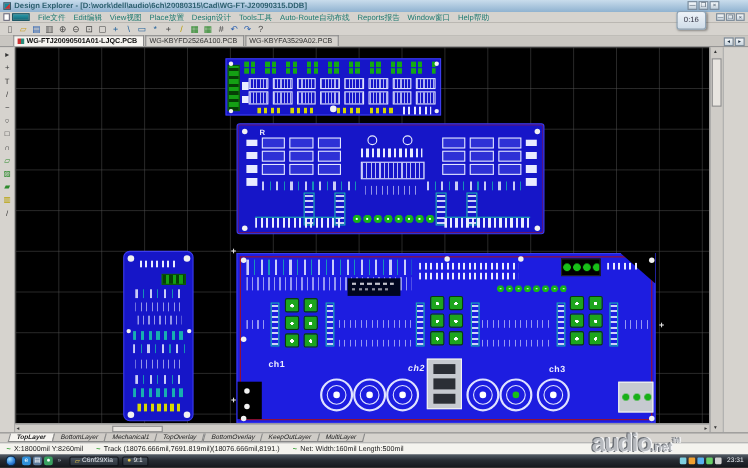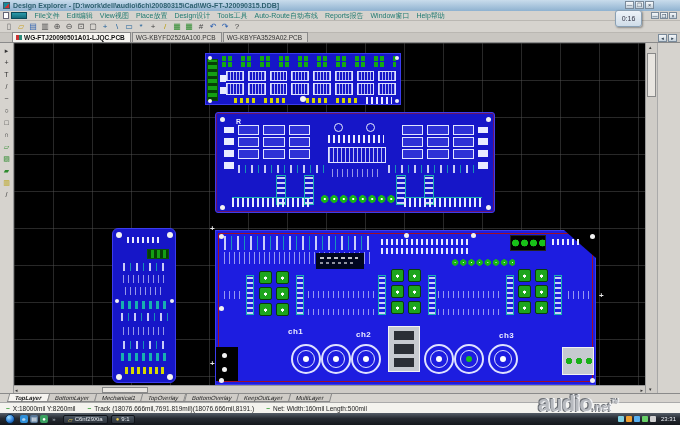--- a/index.html
+++ b/index.html
@@ -346,22 +346,22 @@
       <div class="vteal" style="position:absolute;left:212px;top:44px;width:8px;height:40px;"></div>
       <div class="vteal" style="position:absolute;left:290px;top:44px;width:8px;height:40px;"></div>
       <div class="vteal" style="position:absolute;left:338px;top:44px;width:8px;height:40px;"></div>
       <div class="noise2" style="position:absolute;left:92px;top:60px;width:66px;height:7px;"></div>
       <div class="noise2" style="position:absolute;left:222px;top:60px;width:64px;height:7px;"></div>
       <div class="noise2" style="position:absolute;left:92px;top:78px;width:66px;height:6px;"></div>
       <div class="noise2" style="position:absolute;left:222px;top:78px;width:64px;height:6px;"></div>
       <div class="noise2" style="position:absolute;left:352px;top:60px;width:22px;height:8px;"></div>
       <div class="noise2" style="position:absolute;left:8px;top:60px;width:18px;height:8px;"></div>
 
-      <span class="pcb-label" style="left:28px;top:96px;margin-left:44px;">ch1</span>
-      <span class="pcb-label" style="left:140px;top:99px;">ch2</span>
+      <span class="pcb-label" style="left:28px;top:96px;">ch1</span>
+      <span class="pcb-label" style="left:155px;top:99px;font-style:italic;">ch2</span>
       <span class="pcb-label" style="left:283px;top:100px;">ch3</span>
 
       <div class="cap" style="left:75px;top:113px;"></div>
       <div class="cap" style="left:105px;top:113px;"></div>
       <div class="cap" style="left:135px;top:113px;"></div>
       <div class="cap" style="left:208px;top:113px;"></div>
       <div class="cap green" style="left:238px;top:113px;"></div>
       <div class="cap" style="left:272px;top:113px;"></div>
 
       <div class="term" style="position:absolute;left:172px;top:95px;width:32px;height:46px;">

